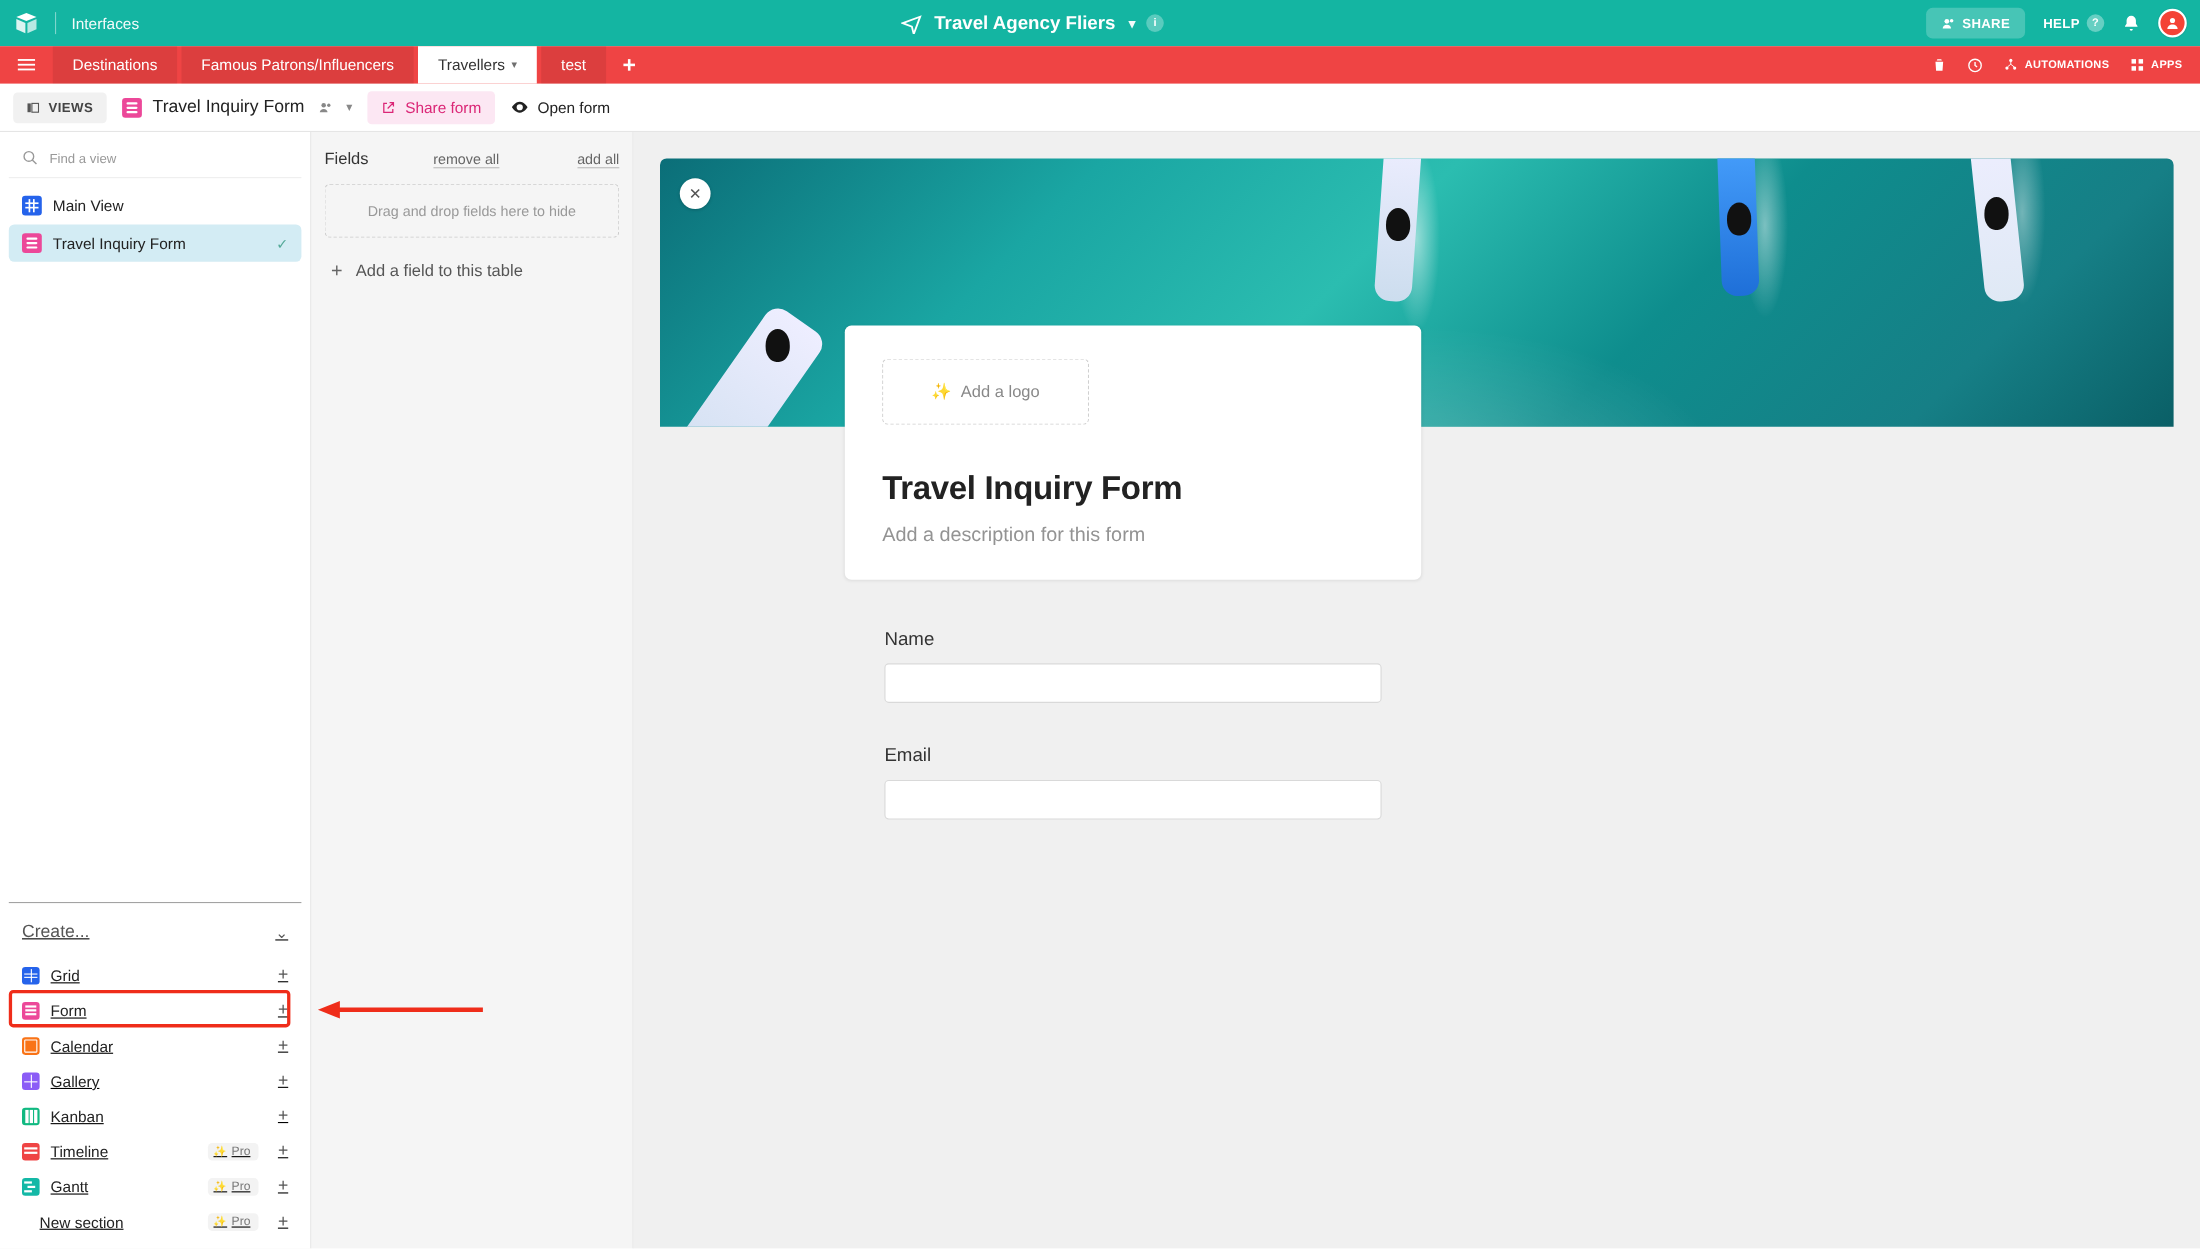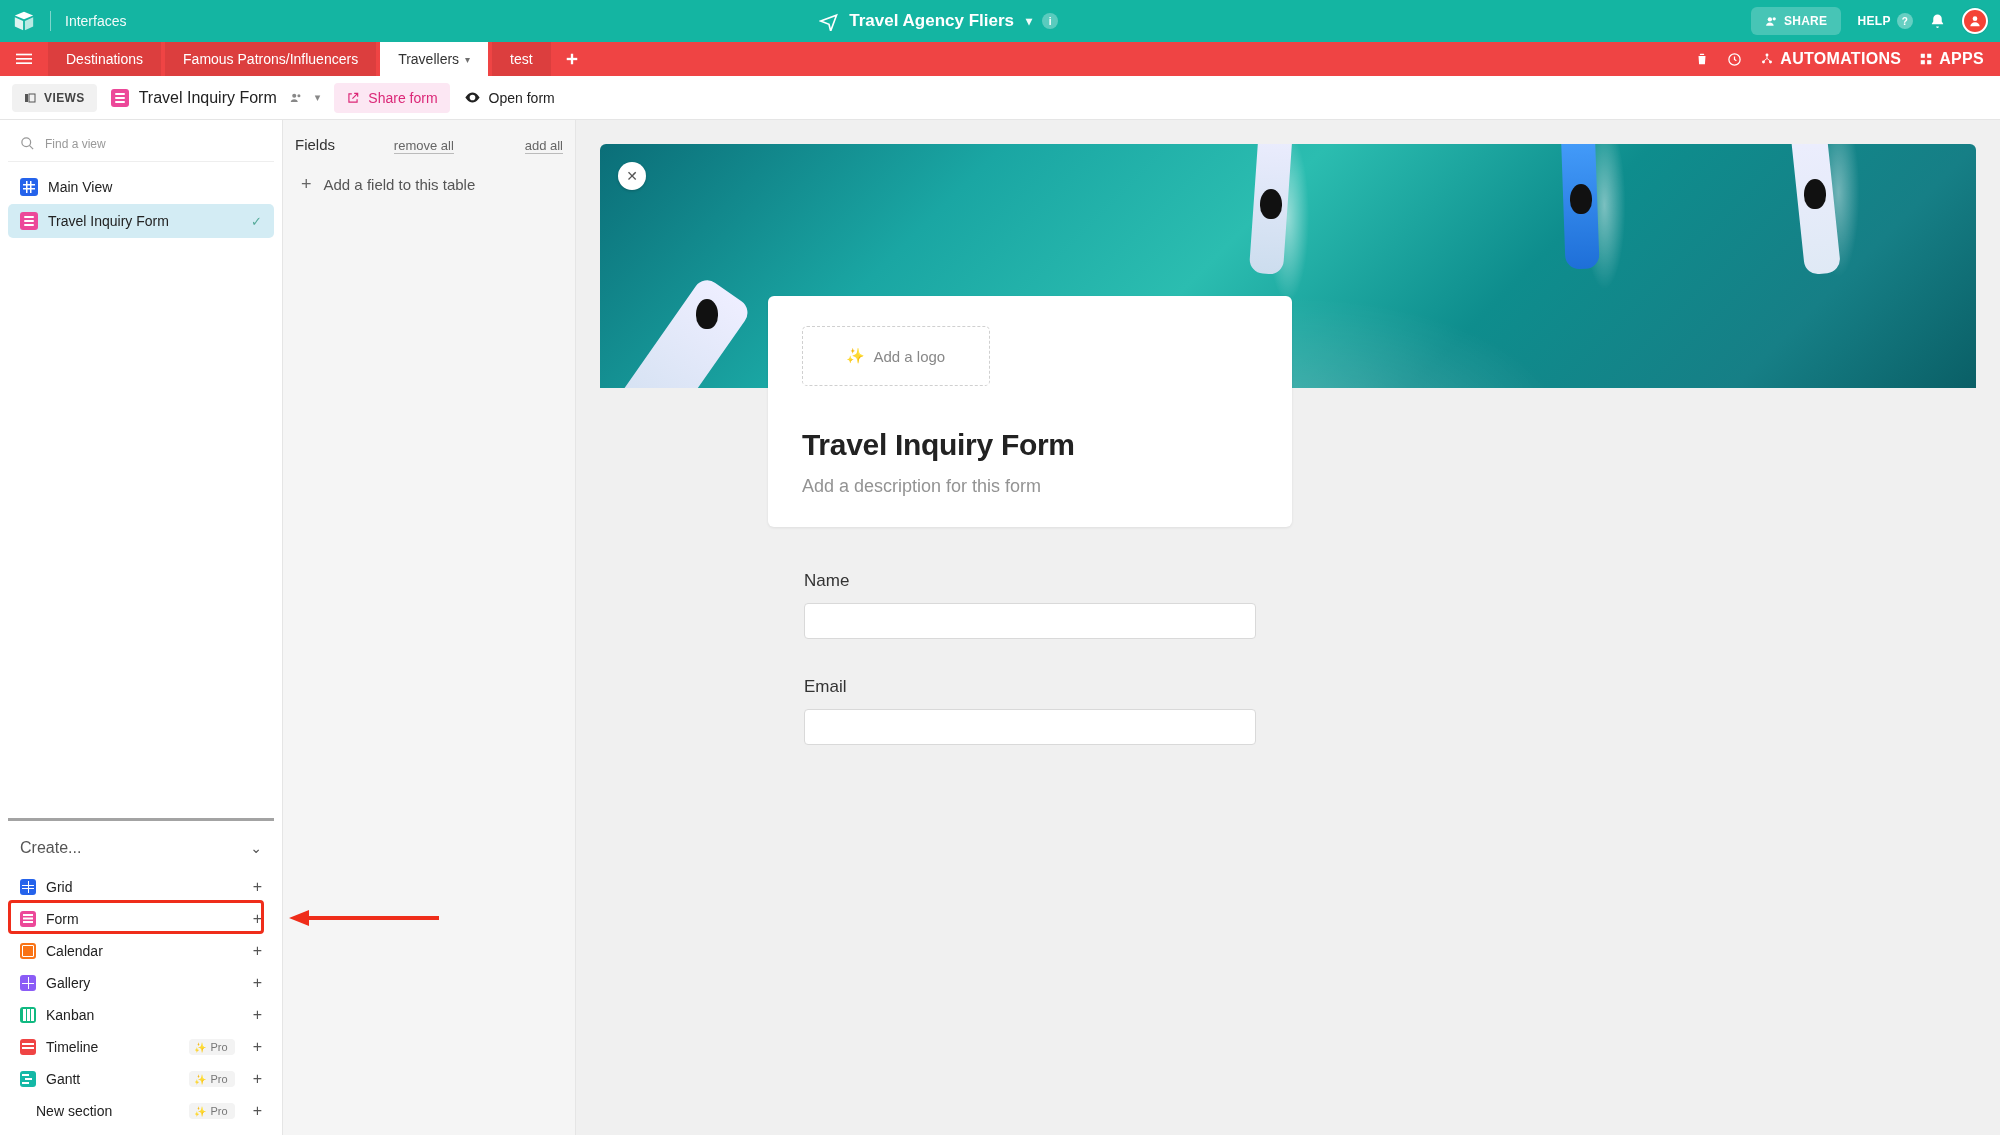--- a/index.html
+++ b/index.html
@@ -23,21 +23,21 @@
 .avatar { width: 26px; height: 26px; border-radius: 50%; background: #f44336; border: 2px solid #fff; box-shadow: 0 0 0 1px rgba(0,0,0,.05); cursor:pointer; display:flex; align-items:center; justify-content:center;}
 .avatar svg { width:14px; height:14px; fill:#fff;}
 
 
 .tabrow { background: #ef4444; height: 34px; display: flex; align-items: stretch; color: #fff; }
 .hamburger { width: 48px; display:flex; align-items:center; justify-content:center; cursor:pointer;}
 .tab { padding: 0 18px; display:flex; align-items:center; font-size: 14px; cursor:pointer; gap:6px; background: rgba(0,0,0,.08); margin-right: 4px;}
 .tab.active { background: #fff; color: #333; font-weight: 500; }
 .tab .tabchev { font-size:10px; opacity:.7;}
 .addtab { width:34px; display:flex; align-items:center; justify-content:center; cursor:pointer;}
-.tabrow-right { margin-left:auto; display:flex; align-items:center; gap: 18px; padding-right: 16px; font-size: 16px; font-weight:700; letter-spacing:.3px;}
+.tabrow-right { margin-left:auto; display:flex; align-items:center; gap: 18px; padding-right: 16px; font-size: 10px; font-weight:700; letter-spacing:.3px;}
 .tabrow-right .rbtn { display:flex; align-items:center; gap:6px; cursor:pointer;}
 
 
 .toolbar { height: 44px; border-bottom: 1px solid #e5e5e5; display:flex; align-items:center; padding: 0 12px; gap: 14px;}
 .views-btn { background: #f1f1f1; border: none; padding: 7px 12px; border-radius: 4px; font-size: 12px; font-weight: 700; letter-spacing:.4px; color:#444; display:flex; align-items:center; gap:8px; cursor:pointer;}
 .view-name { display:flex; align-items:center; gap:10px; font-size: 16px; color:#222;}
 .form-icon-sm { width:18px; height:18px; background:#ec4899; border-radius:3px; display:inline-flex; align-items:center; justify-content:center;}
 .form-icon-sm::before { content:""; width:10px; height:2px; background:#fff; box-shadow: 0 -4px 0 #fff, 0 4px 0 #fff; border-radius:1px;}
 .grid-icon-sm { width:18px; height:18px; background:#2563eb; border-radius:3px; position:relative;}
 .grid-icon-sm::before { content:""; position:absolute; inset:3px; background:
@@ -57,21 +57,21 @@
 .sidebar-left { width: 283px; border-right: 1px solid #e5e5e5; display:flex; flex-direction:column; padding: 10px 8px 8px 8px;}
 .search-row { display:flex; align-items:center; gap:10px; padding: 6px 12px 10px 12px; border-bottom:1px solid #eee;}
 .search-row input { border:none; outline:none; font-size:12px; flex:1; color:#333;}
 .search-row input::placeholder { color:#999;}
 .view-list { margin-top: 8px;}
 .view-item { display:flex; align-items:center; gap:10px; padding: 8px 12px; border-radius:5px; font-size:14px; color:#222; cursor:pointer;}
 .view-item.active { background:#d3ecf4;}
 .view-item .check { margin-left:auto; color:#5a9; font-size:13px;}
 .spacer-flex { flex:1; }
 
-.create-section { border-top:3px solid #a3a3a3; padding-top:10px; }
+.create-section { border-top:1px solid #a3a3a3; padding-top:10px;text-decoration:underline; }
 .create-header { display:flex; align-items:center; padding: 8px 12px; color:#555; font-size:16px; cursor:pointer;}
 .create-header .chev { margin-left:auto; font-size:14px;}
 .create-list { margin-top:6px;text-align:center;}
 .create-item { display:flex; align-items:center; gap:10px; padding:7px 12px; font-size:14px; color:#222; cursor:pointer; border-radius:4px; position:relative;}
 .create-item .plus { margin-left:auto; color:#555; font-weight:400; font-size:16px;}
 .pro-badge { background:#f3f3f3; color:#777; font-size:11px; padding:2px 7px 2px 5px; border-radius:4px; display:inline-flex; align-items:center; gap:4px; margin-left:auto; margin-right:8px;}
 .pro-badge::before { content:"✨"; font-size:10px;}
 .ci-grid { width:16px; height:16px; background:#2563eb; border-radius:3px; position:relative;}
 .ci-grid::before { content:""; position:absolute; inset:2px; background:
   linear-gradient(#fff,#fff) 0 33%/100% 1px no-repeat,
@@ -386,20 +386,21 @@
       <polygon points="0,12 20,4 20,20" fill="#ef2d1a"></polygon>
     </svg>
   </div>
 
   <div class="fields-panel">
     <div class="fields-head">
       <span class="title">Fields</span>
       <span class="link">remove all</span>
       <span class="link">add all</span>
     </div>
+    <div class="dropzone">Drag and drop fields here to hide</div>
     <div class="add-field-row">
       <span style="font-size:18px;color:#666">+</span>
       <span>Add a field to this table</span>
     </div>
   </div>
 
   <div class="canvas">
     <div class="cover">
       <span class="close-cover">✕</span>
       <div class="board b1"></div>

